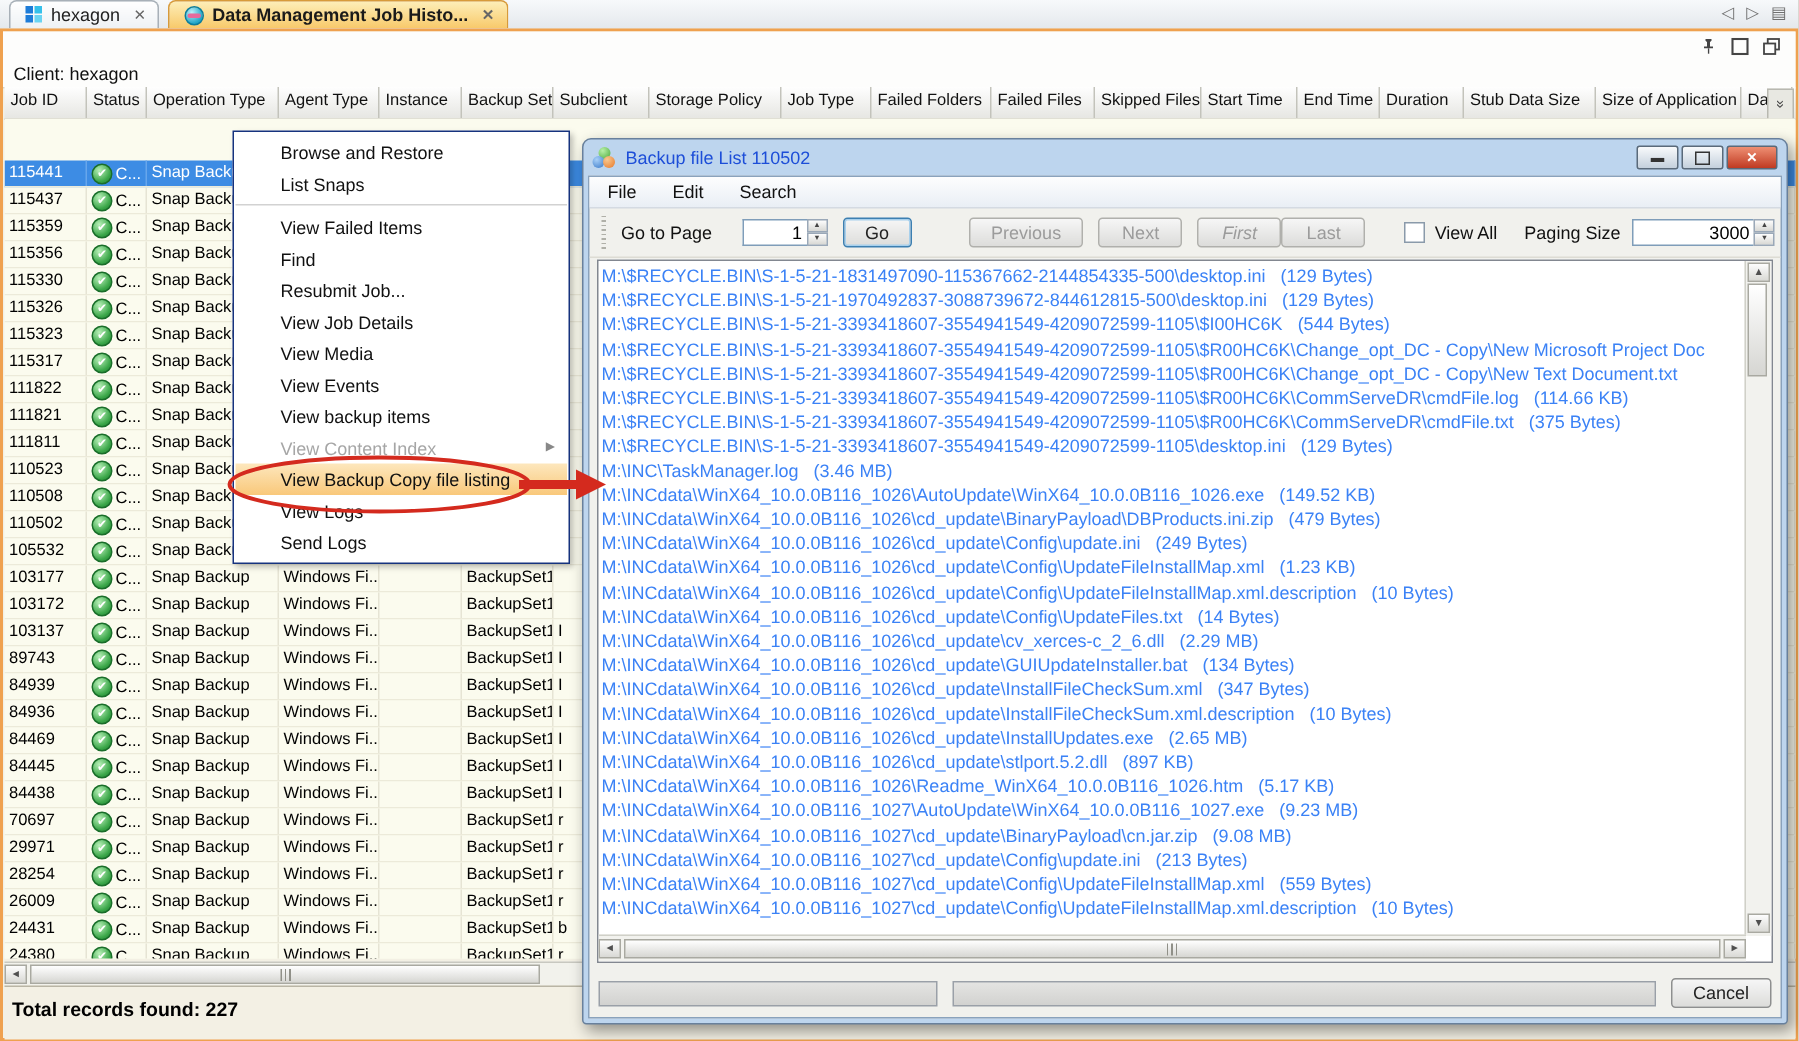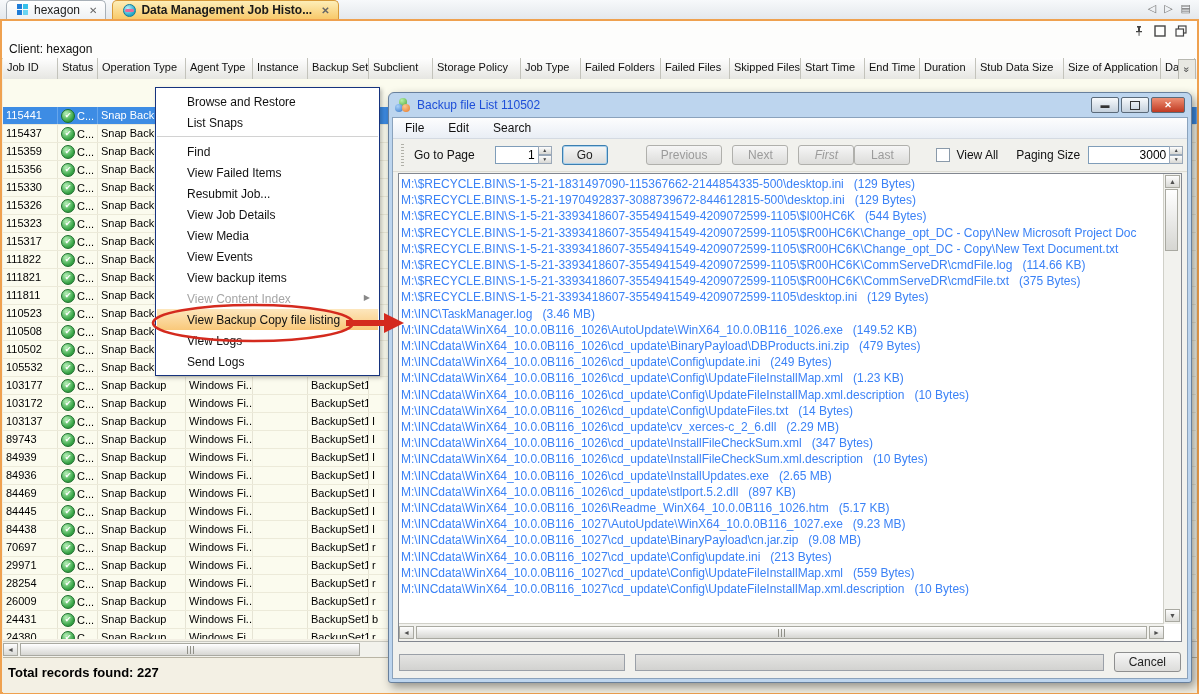--- a/index.html
+++ b/index.html
@@ -696,26 +696,26 @@
         <span>Browse and Restore</span>
         <span class="sub"></span>
       </div>
 
       <div class="mitem sep">
         <span>List Snaps</span>
         <span class="sub"></span>
       </div>
 
       <div class="mitem">
+        <span>View Failed Items</span>
+        <span class="sub"></span>
+      </div>
+
+      <div class="mitem">
         <span>Find</span>
-        <span class="sub"></span>
-      </div>
-
-      <div class="mitem">
-        <span>View Failed Items</span>
         <span class="sub"></span>
       </div>
 
       <div class="mitem">
         <span>Resubmit Job...</span>
         <span class="sub"></span>
       </div>
 
       <div class="mitem">
         <span>View Job Details</span>
@@ -841,20 +841,21 @@
             <div class="fline">M:\INCdata\WinX64_10.0.0B116_1026\cd_update\Config\update.ini   (249 Bytes)</div>
 
             <div class="fline">M:\INCdata\WinX64_10.0.0B116_1026\cd_update\Config\UpdateFileInstallMap.xml   (1.23 KB)</div>
 
             <div class="fline">M:\INCdata\WinX64_10.0.0B116_1026\cd_update\Config\UpdateFileInstallMap.xml.description   (10 Bytes)</div>
 
             <div class="fline">M:\INCdata\WinX64_10.0.0B116_1026\cd_update\Config\UpdateFiles.txt   (14 Bytes)</div>
 
             <div class="fline">M:\INCdata\WinX64_10.0.0B116_1026\cd_update\cv_xerces-c_2_6.dll   (2.29 MB)</div>
 
+            <div class="fline">M:\INCdata\WinX64_10.0.0B116_1026\cd_update\GUIUpdateInstaller.bat   (134 Bytes)</div>
 
             <div class="fline">M:\INCdata\WinX64_10.0.0B116_1026\cd_update\InstallFileCheckSum.xml   (347 Bytes)</div>
 
             <div class="fline">M:\INCdata\WinX64_10.0.0B116_1026\cd_update\InstallFileCheckSum.xml.description   (10 Bytes)</div>
 
             <div class="fline">M:\INCdata\WinX64_10.0.0B116_1026\cd_update\InstallUpdates.exe   (2.65 MB)</div>
 
             <div class="fline">M:\INCdata\WinX64_10.0.0B116_1026\cd_update\stlport.5.2.dll   (897 KB)</div>
 
 

